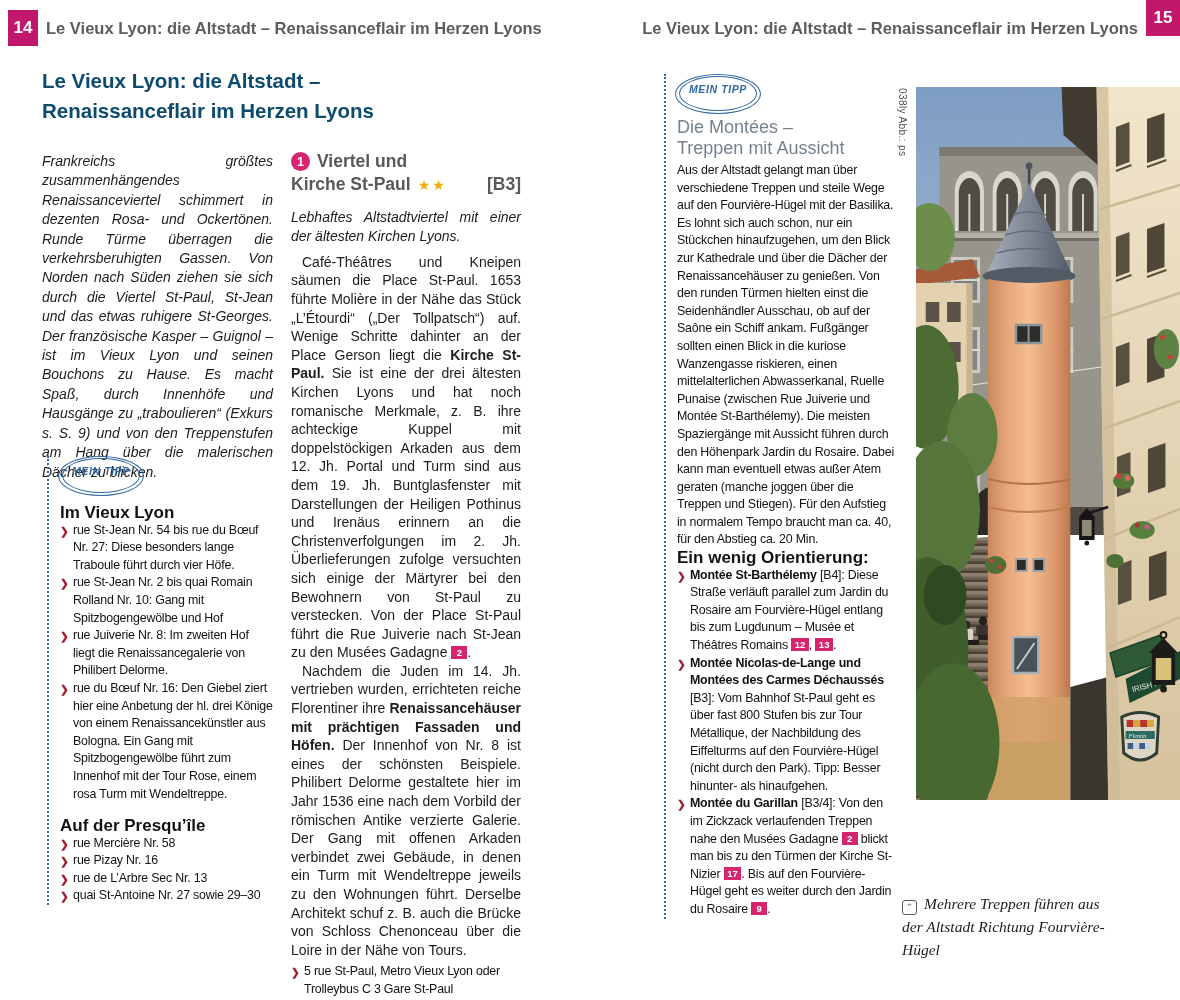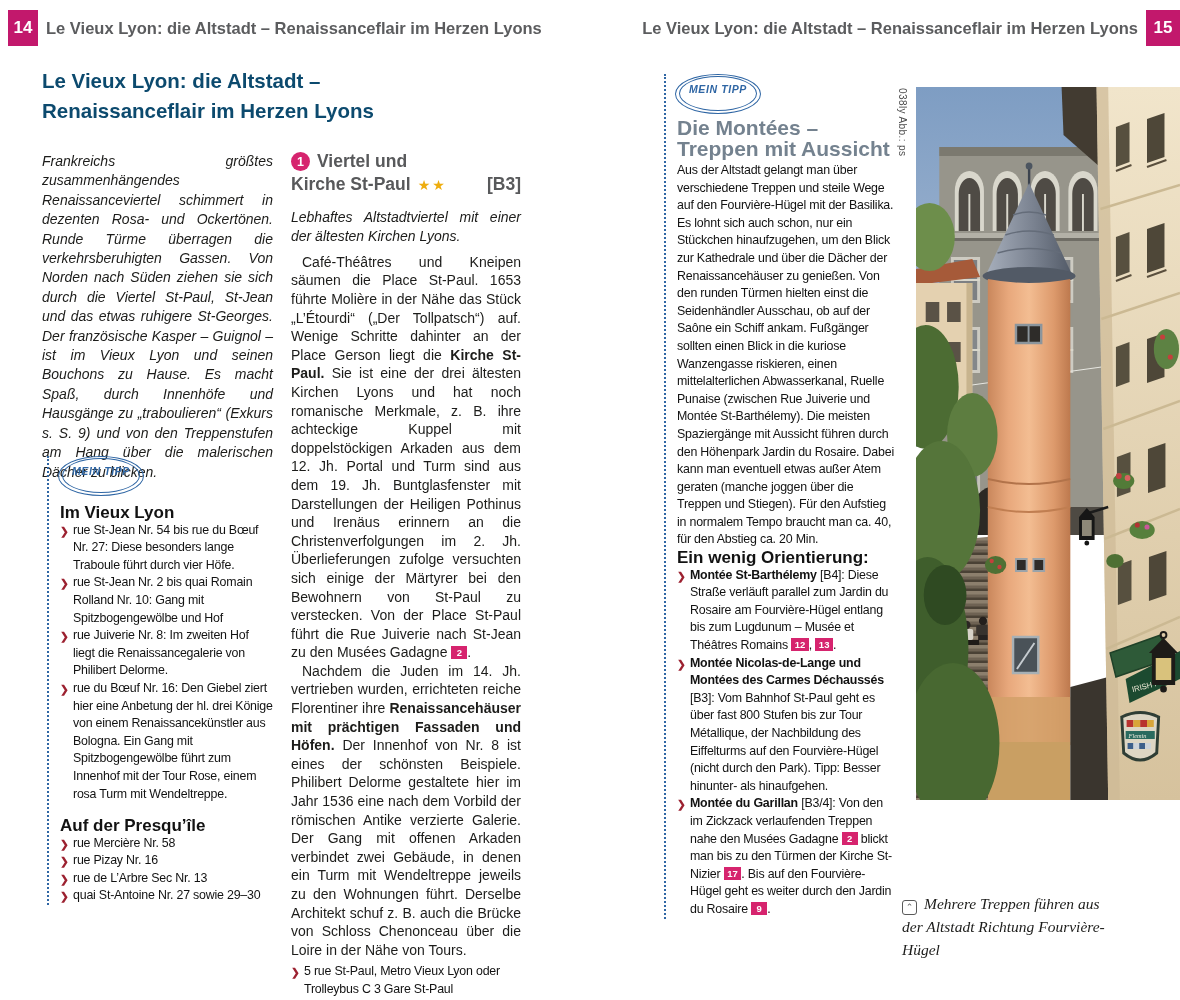--- a/index.html
+++ b/index.html
@@ -16,21 +16,21 @@
   .col-title{color:#0c4a6e;font-weight:bold;font-size:20.5px;line-height:30px;}
   .intro{font-style:italic;font-size:14px;line-height:19.4px;text-align:justify;color:#1c1c1a;}
 
   
   .tipbox{border-left:2px dotted #2f66a4;padding-left:11px;}
   .tiplogo{display:inline-block;border:1.5px solid #2f66a4;border-radius:50%;
            padding:2px 9px 13px;position:relative;margin:2px 0 6px 2px;}
   .tiplogo::after{content:"";position:absolute;inset:-3.5px -5px;border:1.2px solid #2f66a4;border-radius:50%;}
   .tiplogo span{font-style:italic;font-weight:bold;font-size:10.5px;letter-spacing:.6px;
                 color:#2f66a4;text-transform:uppercase;white-space:nowrap;}
-  .tiptitle{color:#74828f;font-weight:bold;font-size:21px;line-height:21px;}
+  .tiptitle{color:#74828f;font-weight:normal;font-size:18px;line-height:21px;}
   .tipbody{font-size:12.4px;line-height:17.6px;letter-spacing:-0.2px;color:#121212;}
   .subhead{font-weight:bold;font-size:17px;line-height:17.6px;color:#121212;}
   .titem{position:relative;padding-left:13px;margin:0;}
   .chev{position:absolute;left:0;top:1px;color:#9c2130;font-weight:bold;font-size:10.5px;}
   .titem b{font-weight:bold;}
 
   
   .sec-row{display:flex;align-items:center;}
   .sec-title{color:#58595b;font-weight:bold;font-size:17.5px;line-height:23px;}
   .numcircle{display:inline-flex;width:19px;height:19px;border-radius:50%;background:#d6246e;
@@ -61,21 +61,21 @@
 
   <div class="abs pagenum" style="left:8px;top:10px;width:30px;height:36px;">
     <span>14</span>
   </div>
   <div class="abs runhead" style="left:46px;top:10px;height:36px;">
     <span>Le Vieux Lyon: die Altstadt – Renaissanceflair im Herzen Lyons</span>
   </div>
   <div class="abs runhead" style="right:42px;top:10px;height:36px;">
     <span>Le Vieux Lyon: die Altstadt – Renaissanceflair im Herzen Lyons</span>
   </div>
-  <div class="abs pagenum" style="left:1146px;top:10px;width:34px;height:36px;">
+  <div class="abs pagenum" style="left:1146px;top:0;width:34px;height:36px;">
     <span>15</span>
   </div>
 
   <div class="abs col-title" style="left:42px;top:66px;width:470px;">
     <div>Le Vieux Lyon: die Altstadt –</div>
     <div>Renaissanceflair im Herzen Lyons</div>
   </div>
 
   <div class="abs intro" style="left:42px;top:152px;width:231px;">Frankreichs größtes zusammenhängendes Renaissanceviertel schimmert in dezenten Rosa- und Ockertönen. Runde Türme überragen die verkehrsberuhigten Gassen. Von Norden nach Süden ziehen sie sich durch die Viertel St-Paul, St-Jean und das etwas ruhigere St-Georges. Der französische Kasper – Guignol – ist im Vieux Lyon und seinen Bouchons zu Hause. Es macht Spaß, durch Innenhöfe und Hausgänge zu „traboulieren“ (Exkurs s. S. 9) und von den Treppenstufen am Hang über die malerischen Dächer zu blicken.</div>
 

